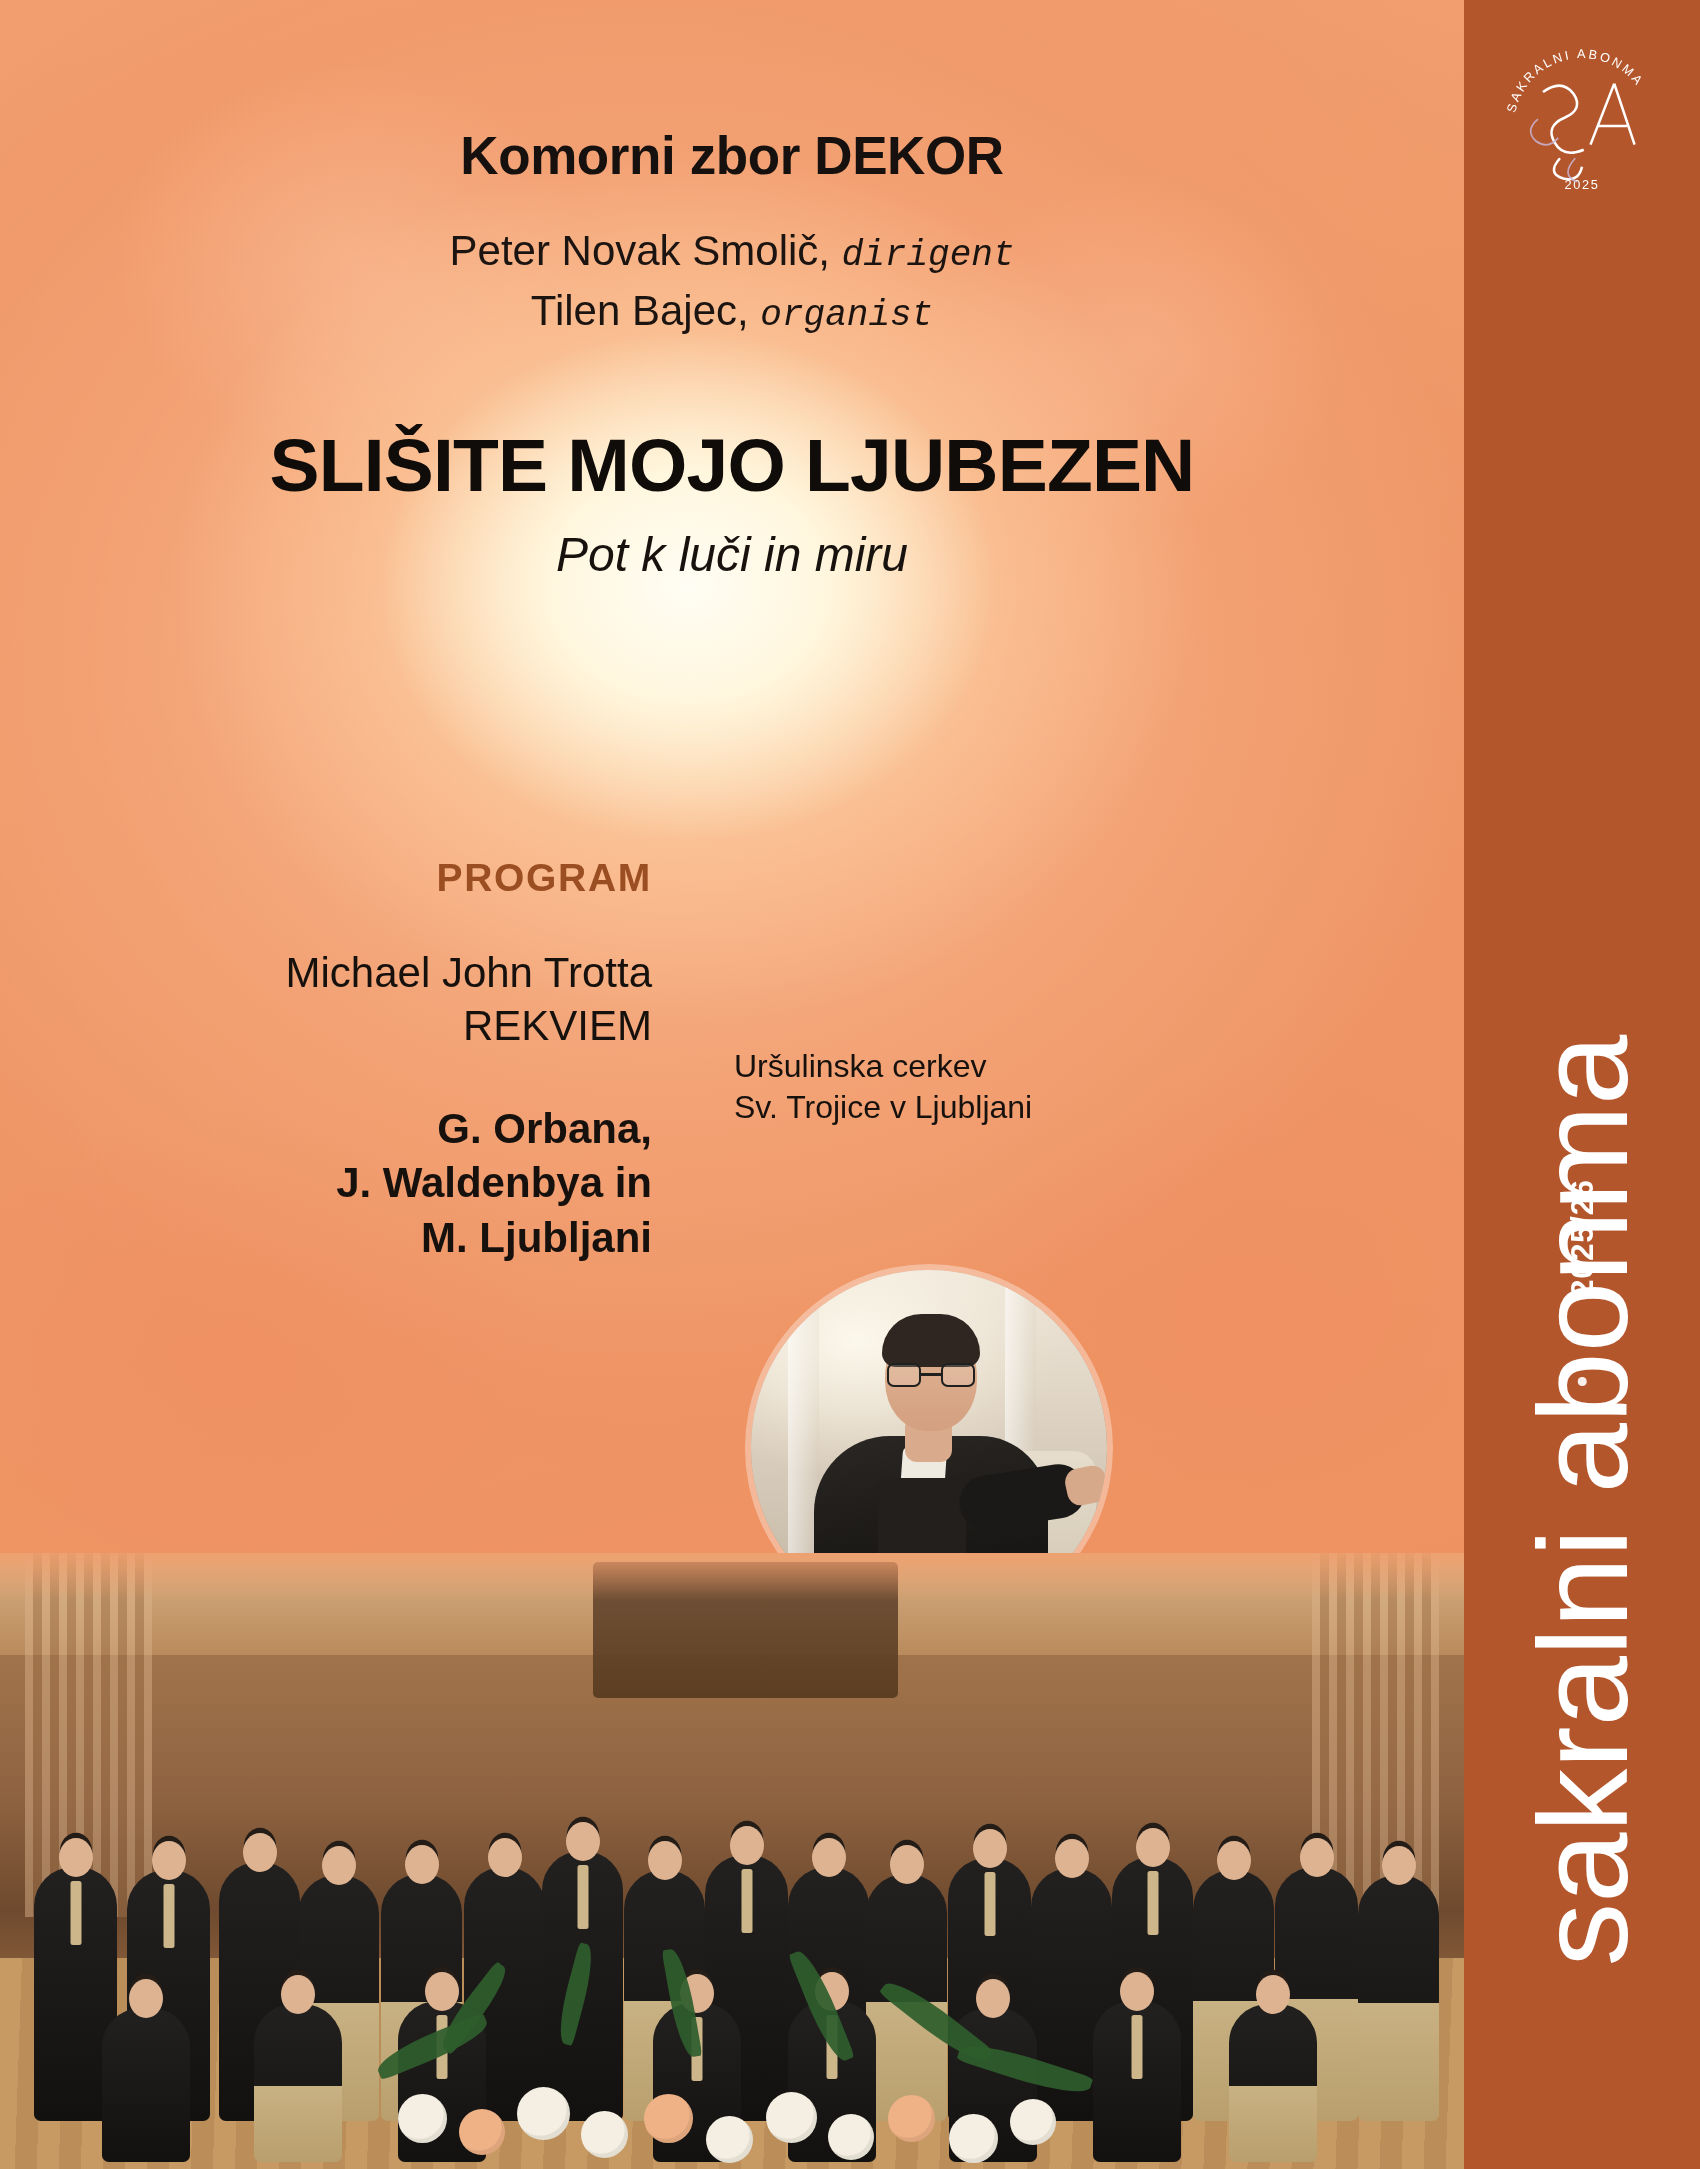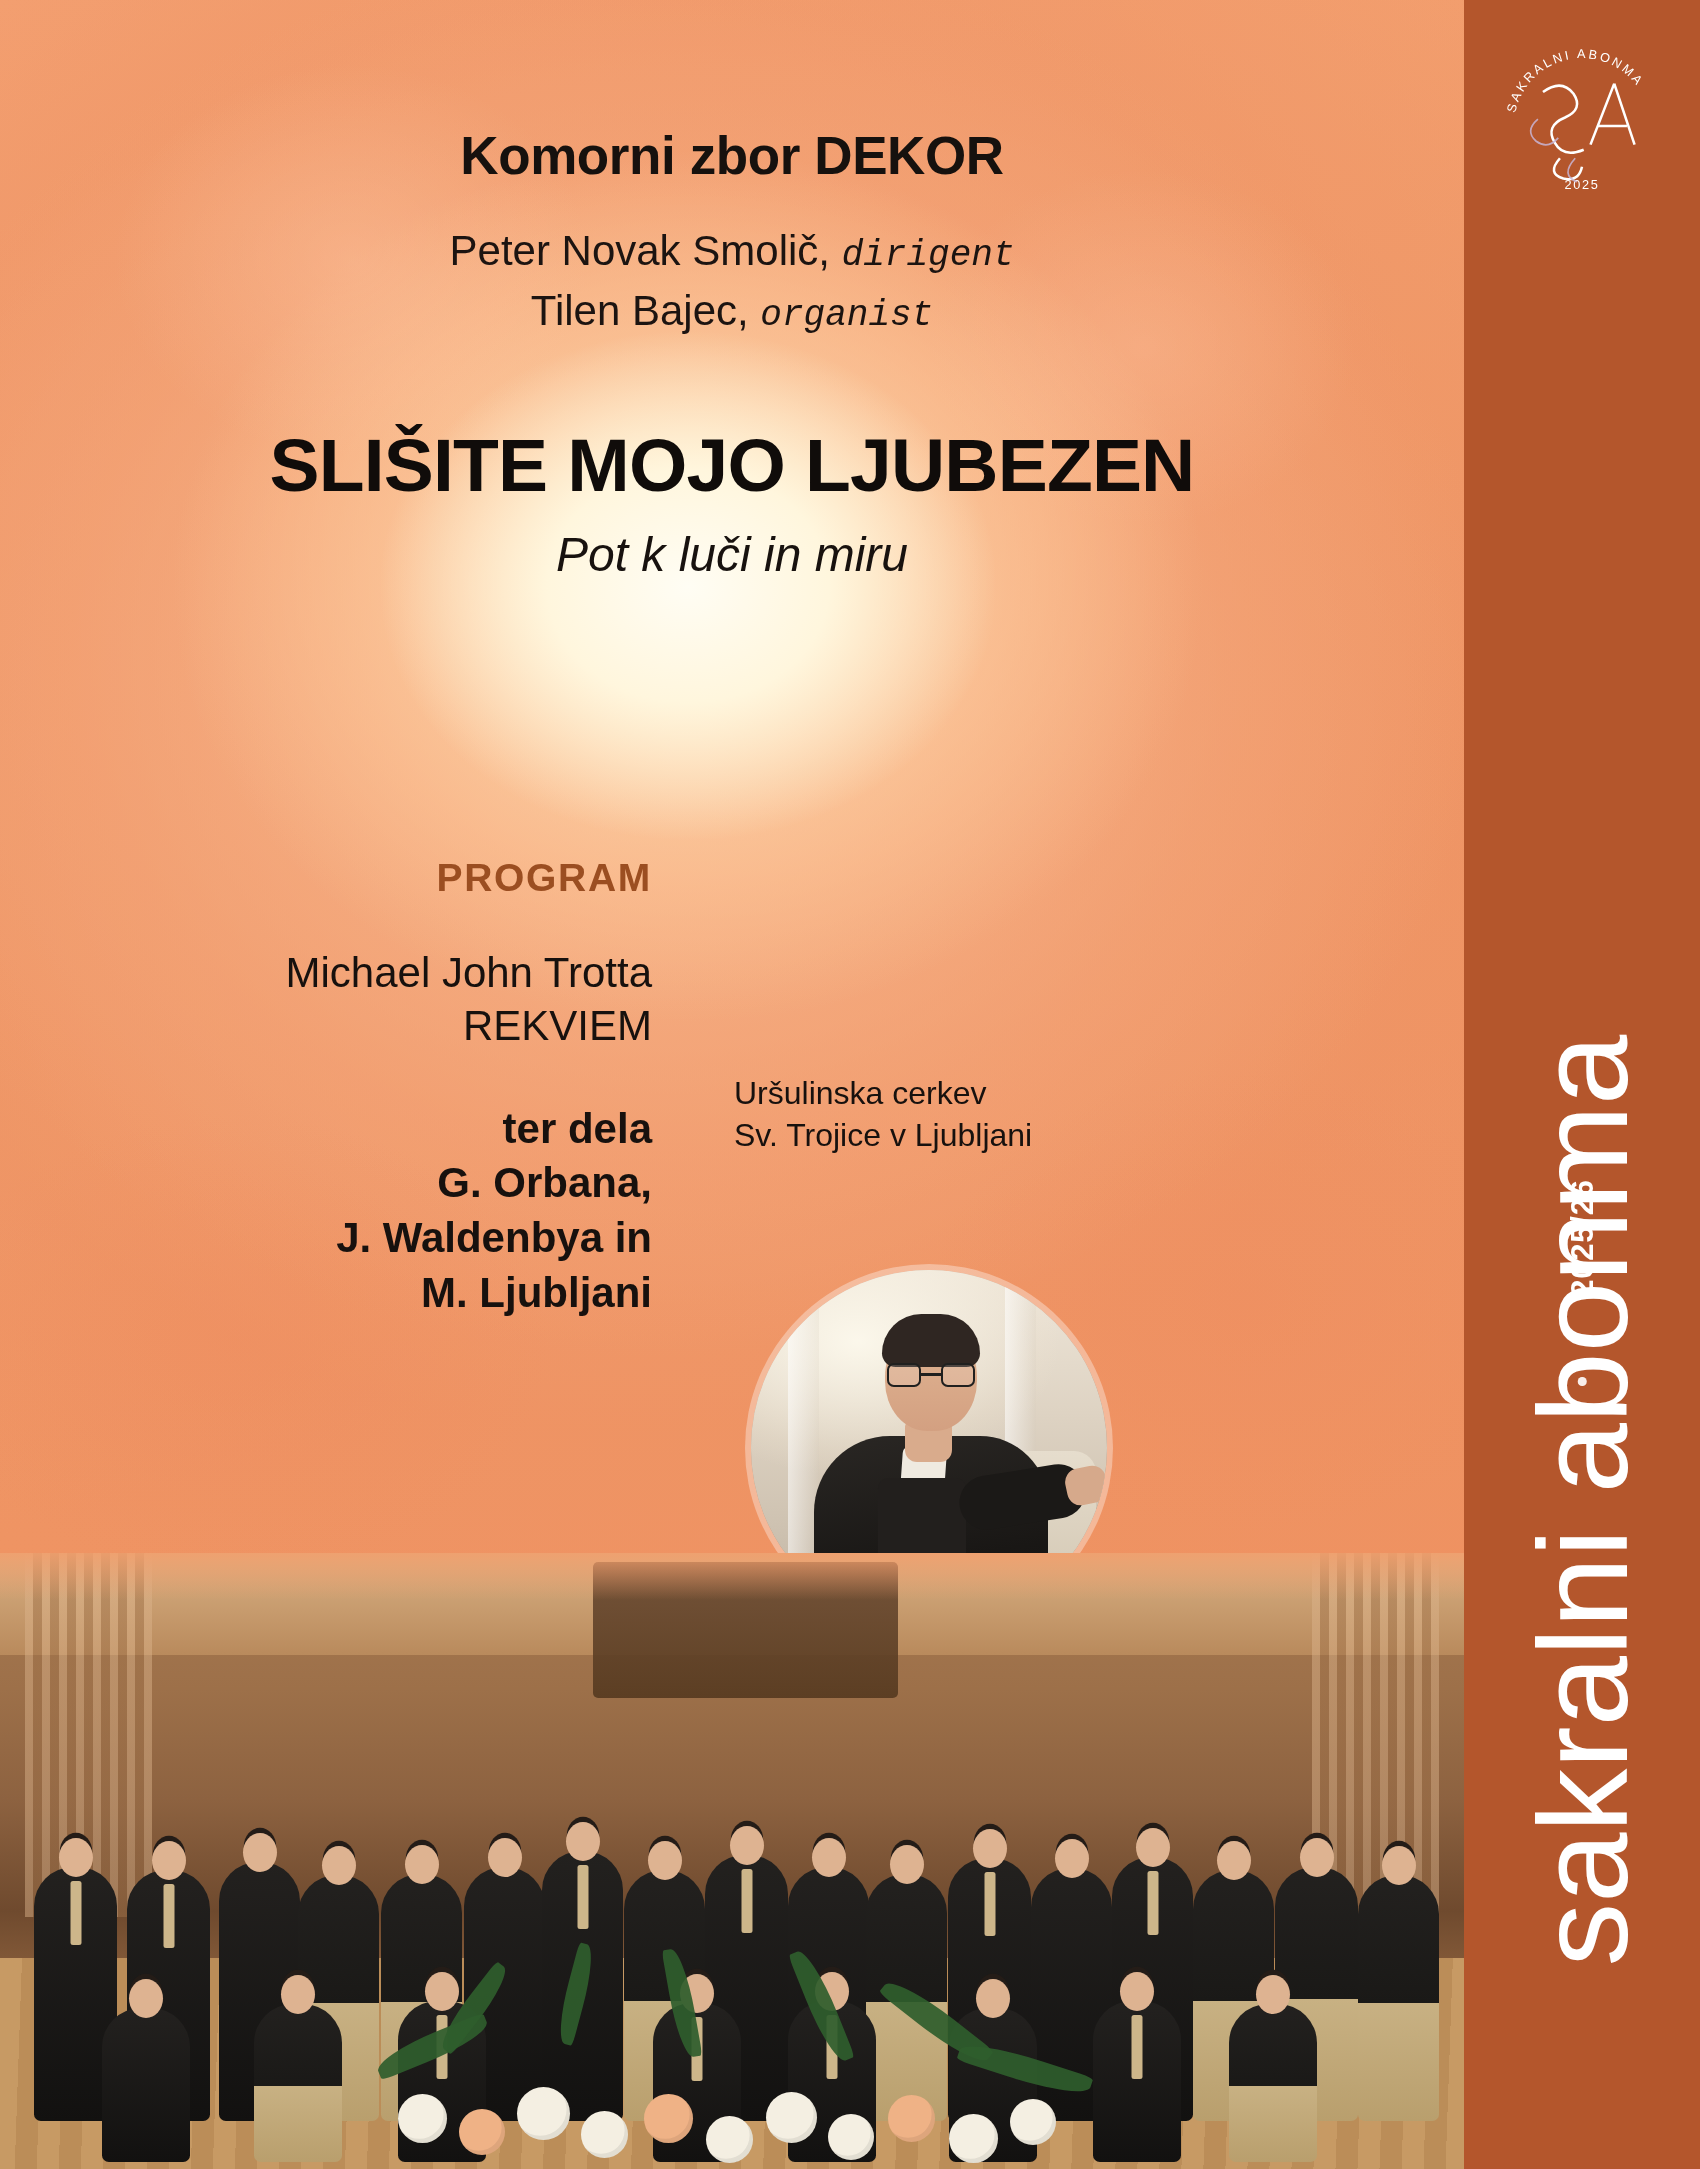--- a/index.html
+++ b/index.html
@@ -458,21 +458,20 @@
     <div class="info-cols">
       <div class="col-left">
         <div class="program-label">PROGRAM</div>
 
         <div class="program-work">
           <div>Michael John Trotta</div>
           <div>REKVIEM</div>
         </div>
 
         <div class="program-more">
-          <div>ter dela</div>
           <div>G. Orbana,</div>
           <div>J. Waldenbya in</div>
           <div>M. Ljubljani</div>
         </div>
       </div>
 
       <div class="col-right">
         <div class="venue-block">
           <div>Uršulinska cerkev</div>
           <div>Sv. Trojice v Ljubljani</div>

